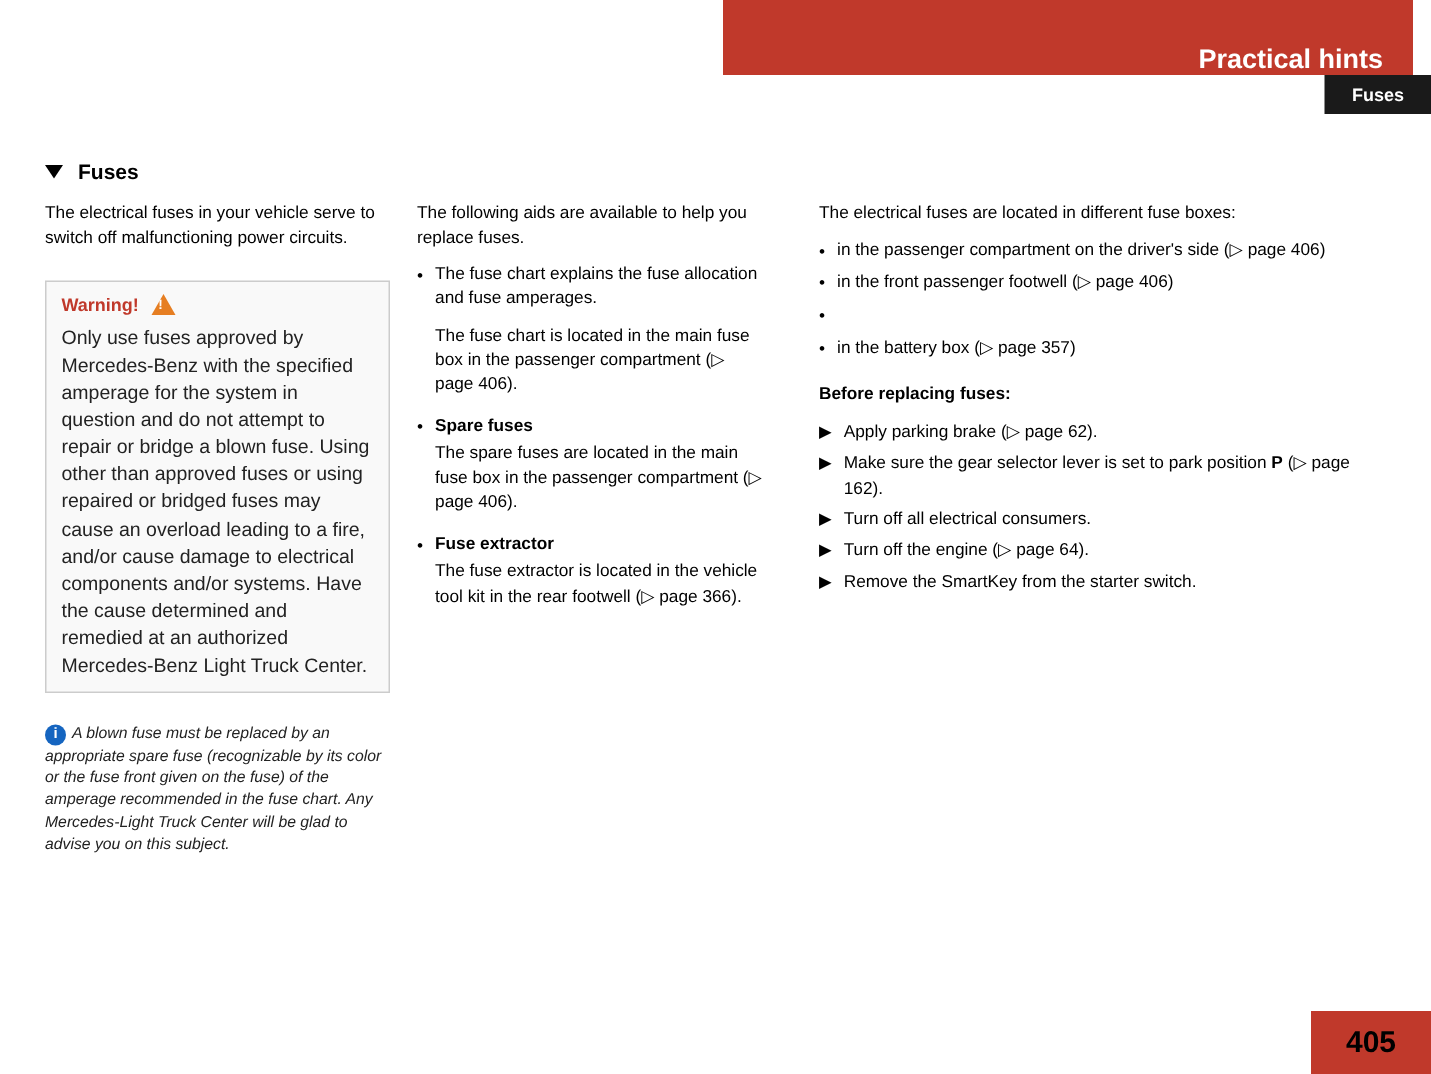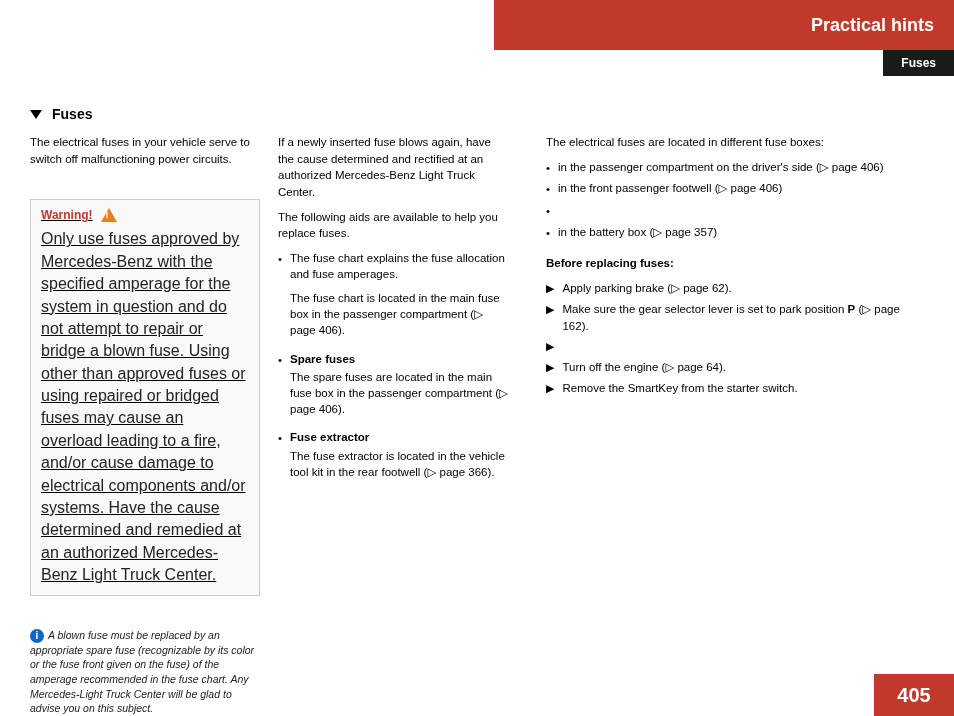--- a/index.html
+++ b/index.html
@@ -17,26 +17,26 @@
       width: 954px;
       height: 716px;
       position: relative;
       background: #fff;
     }
 
     
     .header-bar {
       position: absolute;
       top: 0;
-      right: 0;
+      right: 12px;
       width: 460px;
       height: 50px;
       background: #c0392b;
       display: flex;
-      align-items: center;
+      align-items: flex-end;
       justify-content: flex-end;
       padding-right: 20px;
     }
     .header-title {
       color: #fff;
       font-size: 18px;
       font-weight: bold;
     }
     .sub-header {
       position: absolute;
@@ -94,21 +94,21 @@
     .three-col {
       display: flex;
       gap: 18px;
       flex: 1;
     }
 
     .col-left {
       flex: 0 0 230px;
       display: flex;
       flex-direction: column;
-      gap: 16px;
+      gap: 4px;
     }
     .col-mid {
       flex: 0 0 230px;
       display: flex;
       flex-direction: column;
       gap: 0;
     }
     .col-right {
       flex: 1;
       display: flex;
@@ -121,21 +121,20 @@
       margin-bottom: 8px;
       line-height: 1.45;
       font-size: 11.5px;
     }
 
     .warning-box {
       border: 1px solid #ccc;
       background: #f9f9f9;
       padding: 8px 10px;
       margin: 8px 0;
-      text-decoration: underline;
     }
     .warning-title {
       color: #c0392b;
       font-weight: bold;
       font-size: 12px;
       margin-bottom: 6px;
       display: flex;
       align-items: center;
       gap: 8px;
     }
@@ -151,21 +150,21 @@
     .warning-triangle::after {
       content: '!';
       position: absolute;
       top: 2px;
       left: -3px;
       font-size: 9px;
       font-weight: bold;
       color: #fff;
     }
     .warning-text {
-      font-size: 16px;
+      font-size: 13px;
       line-height: 1.4;
       color: #222;
     }
 
     .info-box {
       margin-top: 8px;
       font-size: 10.5px;
       font-style: italic;
       line-height: 1.4;
       color: #222;
@@ -219,21 +218,21 @@
       bottom: 0;
       right: 0;
       width: 80px;
       height: 42px;
       background: #c0392b;
       display: flex;
       align-items: center;
       justify-content: center;
     }
     .page-number {
-      color: #ffffff;
+      color: #000000;
       font-size: 20px;
       font-weight: bold;
     }
   </style>
 </head>
 <body>
 
 <div class="page-container">
 
   <div class="header-bar">
@@ -261,21 +260,20 @@
           </div>
           <div class="warning-text">Only use fuses approved by Mercedes-Benz with the specified amperage for the system in question and do not attempt to repair or bridge a blown fuse. Using other than approved fuses or using repaired or bridged fuses may cause an overload leading to a fire, and/or cause damage to electrical components and/or systems. Have the cause determined and remedied at an authorized Mercedes-Benz Light Truck Center.</div>
         </div>
 
         <div class="info-box">
           <span class="info-icon">i</span><span>A blown fuse must be replaced by an appropriate spare fuse (recognizable by its color or the fuse front given on the fuse) of the amperage recommended in the fuse chart. Any Mercedes-Light Truck Center will be glad to advise you on this subject.</span>
         </div>
       </div>
 
       <div class="col-mid">
-        <p>If a newly inserted fuse blows again, have the cause determined and rectified at an authorized Mercedes-Benz Light Truck Center.</p>
         <p>The following aids are available to help you replace fuses.</p>
 
         <div class="bullet-item">
           <span class="bullet-dot">•</span>
           <div>
             <div class="bullet-desc">The fuse chart explains the fuse allocation and fuse amperages.</div>
             <div class="bullet-desc">The fuse chart is located in the main fuse box in the passenger compartment (▷ page 406).</div>
           </div>
         </div>
 
@@ -320,20 +318,21 @@
         <div class="bullet-item">
           <span class="bullet-arrow">▶</span>
           <span>Apply parking brake (▷ page 62).</span>
         </div>
         <div class="bullet-item">
           <span class="bullet-arrow">▶</span>
           <span>Make sure the gear selector lever is set to park position <strong>P</strong> (▷ page 162).</span>
         </div>
         <div class="bullet-item">
           <span class="bullet-arrow">▶</span>
+          <span>Turn off all electrical consumers.</span>
         </div>
         <div class="bullet-item">
           <span class="bullet-arrow">▶</span>
           <span>Turn off the engine (▷ page 64).</span>
         </div>
         <div class="bullet-item">
           <span class="bullet-arrow">▶</span>
           <span>Remove the SmartKey from the starter switch.</span>
         </div>
       </div>

